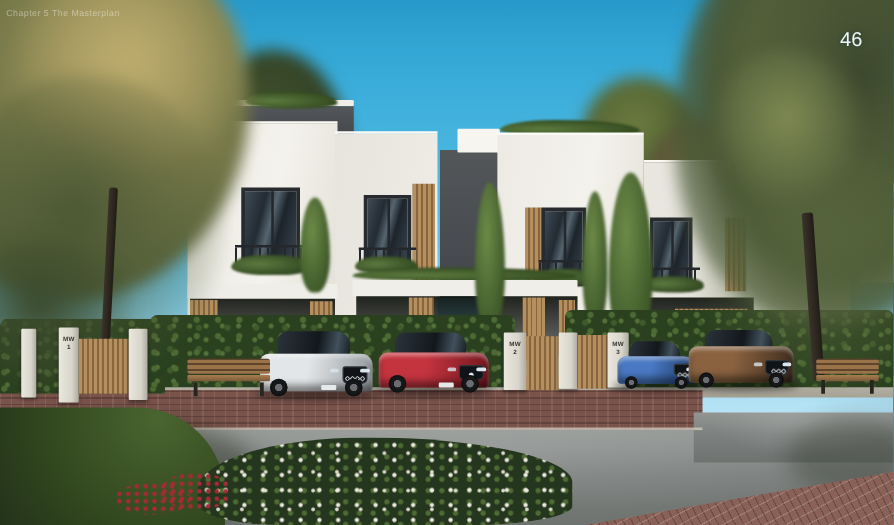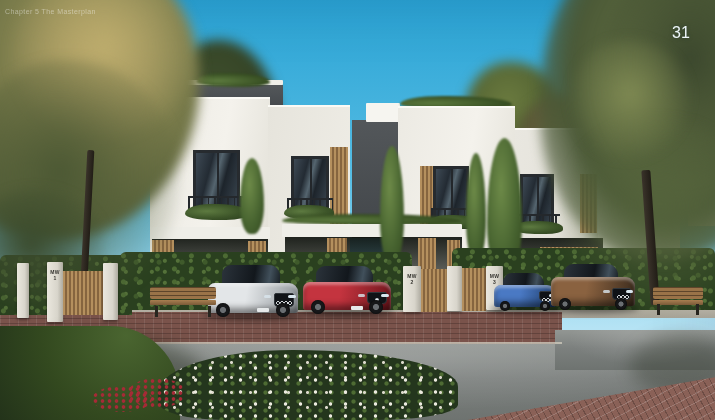--- a/index.html
+++ b/index.html
@@ -286,14 +286,14 @@
 
   <div class="shadow-patch" style="left:-20px;top:335px;width:230px;height:90px;z-index:8;"></div>
   <div class="shadow-patch" style="left:630px;top:335px;width:100px;height:60px;opacity:.7;z-index:8;"></div>
   <div class="grass" style="left:0;top:326px;width:180px;height:94px;z-index:9;"></div>
   <div class="bed" style="left:158px;top:350px;width:300px;height:70px;z-index:9;"></div>
   <div class="flowers-red" style="left:128px;top:378px;width:58px;height:30px;z-index:10;"></div>
   <div class="flowers-red" style="left:92px;top:386px;width:60px;height:26px;z-index:10;"></div>
   <div class="pavers" style="left:452px;top:368px;width:263px;height:52px;clip-path:polygon(6% 100%,100% 18%,100% 100%);z-index:9;"></div>
 
   <div class="watermark" style="z-index:11;">Chapter 5 The Masterplan</div>
-  <div class="pagenum" style="z-index:11;">31</div>
+  <div class="pagenum" style="z-index:11;">46</div>
 </div>
 
 </body></html>

